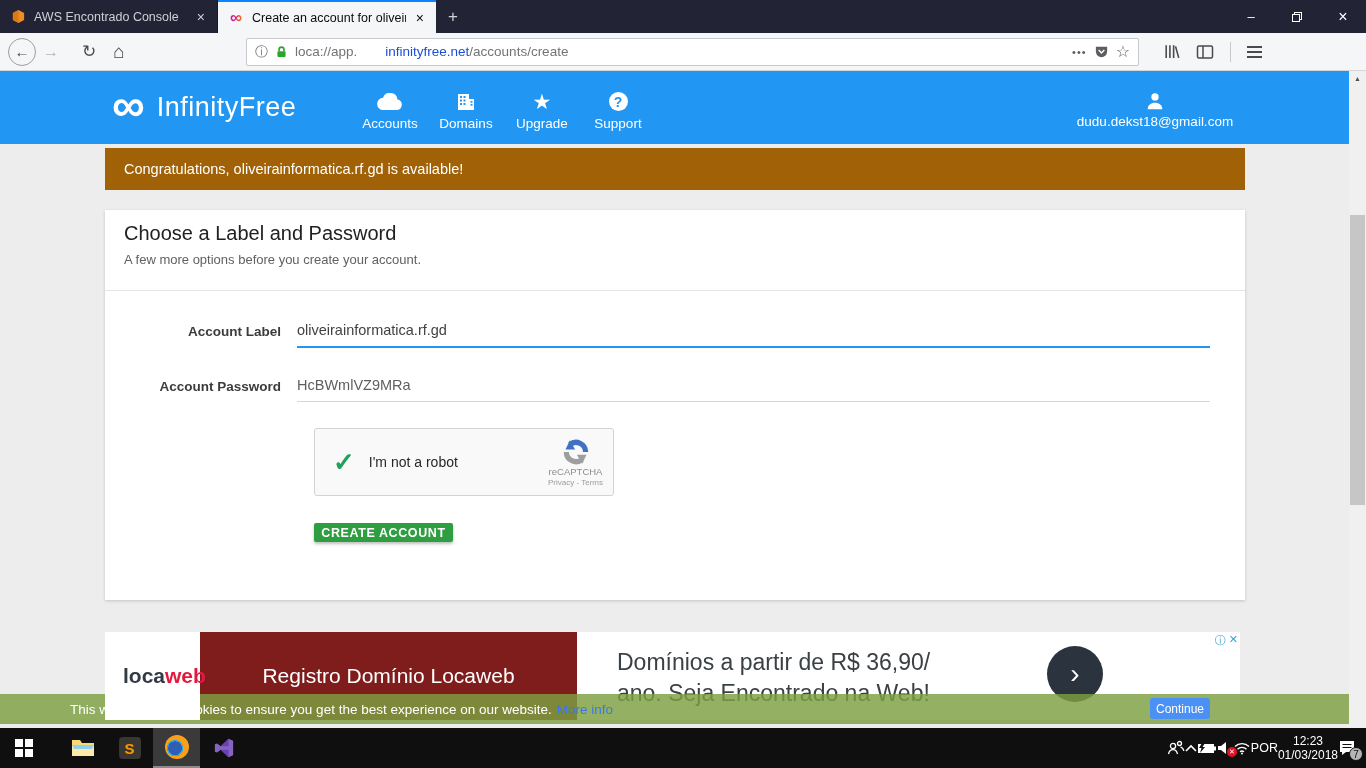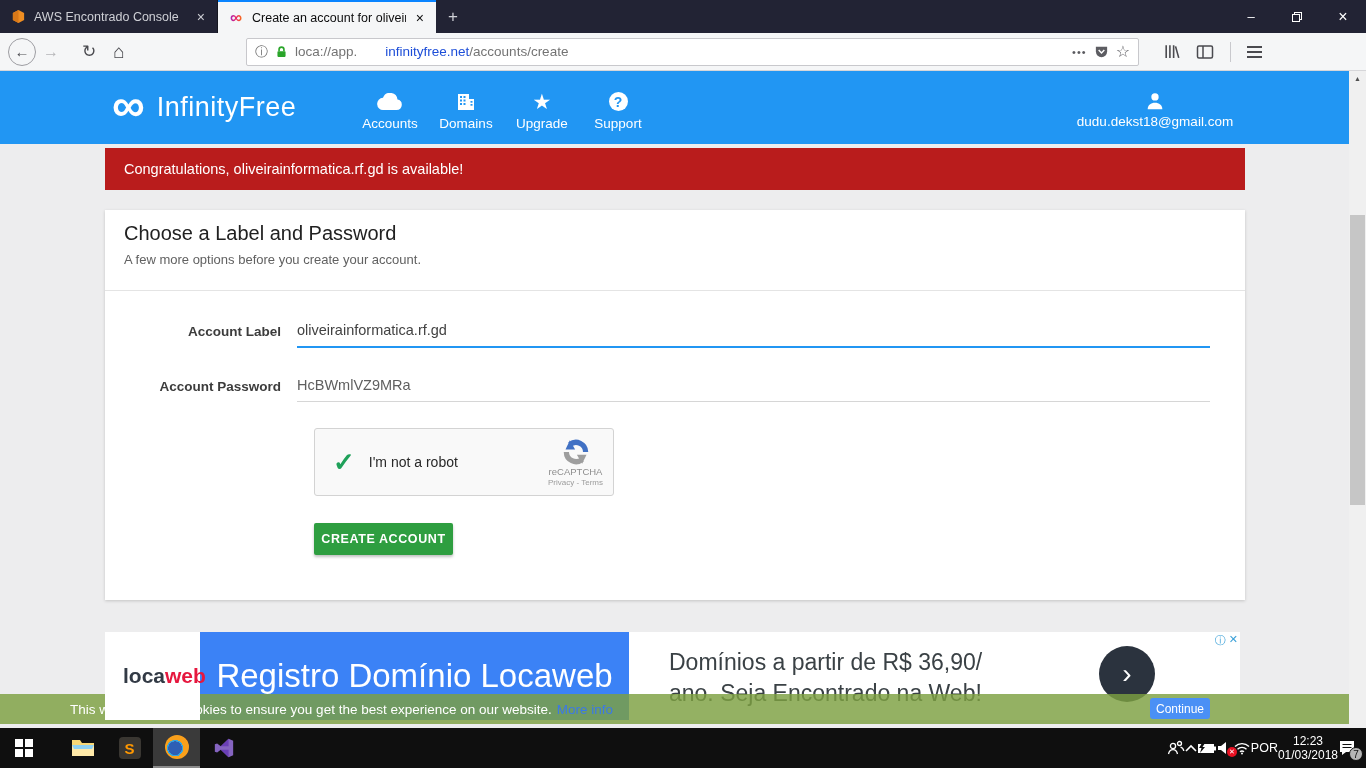--- a/index.html
+++ b/index.html
@@ -51,21 +51,21 @@
   .brand-name { font-size:27px; font-weight:400; letter-spacing:0.5px; }
   .site-nav { position:absolute; left:352px; top:0; height:73px; display:flex; }
   .site-nav-item { width:76px; display:flex; flex-direction:column; align-items:center; justify-content:center; gap:3px; padding-top:6px; }
   .site-nav-label { font-size:13.5px; }
   .nav-icon-box { height:22px; display:flex; align-items:center; justify-content:center; }
   .q-circle { width:19px; height:19px; background:#fff; color:#2196f3; border-radius:50%; font-size:14px; font-weight:bold; display:flex; align-items:center; justify-content:center; }
   .user-box { position:absolute; left:1065px; top:0; width:180px; height:73px; display:flex; flex-direction:column; align-items:center; justify-content:center; gap:2px; padding-top:4px; }
   .user-email { font-size:13.5px; }
 
   
-  .success { position:absolute; left:105px; top:77px; width:1140px; height:42px; background:#b91c1c; color:#fff; font-size:14.5px; line-height:42px; padding-left:19px; }
+  .success { position:absolute; left:105px; top:77px; width:1140px; height:42px; background:#a16207; color:#fff; font-size:14.5px; line-height:42px; padding-left:19px; }
 
   
   .card { position:absolute; left:105px; top:139px; width:1140px; height:390px; background:#fff; box-shadow:0 1px 3px rgba(0,0,0,0.18); }
   .card-title { font-size:20px; color:#212121; padding:12px 19px 0; font-weight:400; }
   .card-sub { font-size:13px; color:#616161; padding:7px 19px 0; }
   .card-div { position:absolute; top:80px; left:0; width:100%; height:1px; background:#e4e4e4; }
   .f-label { position:absolute; left:0; width:176px; text-align:right; font-size:13.5px; font-weight:bold; color:#3c3c3c; }
   .f-value { position:absolute; left:192px; font-size:14.5px; color:#424242; }
   .f-line { position:absolute; left:192px; width:913px; }
   .lbl1 { top:114px; } .val1 { top:112px; }
@@ -74,28 +74,28 @@
   .line2 { top:191px; height:1px; background:#d6d6d6; }
 
   
   .recaptcha { position:absolute; left:209px; top:218px; width:300px; height:68px; background:#f9f9f9; border:1px solid #d3d3d3; border-radius:3px; display:flex; align-items:center; }
   .rc-check { font-size:26px; font-weight:bold; color:#1fa15a; margin-left:18px; }
   .rc-label { font-size:14px; color:#282828; margin-left:14px; }
   .rc-brand { margin-left:auto; margin-right:10px; display:flex; flex-direction:column; align-items:center; }
   .rc-name { font-size:9.5px; color:#8d8d8d; margin-top:0; }
   .rc-links { font-size:8px; color:#9c9c9c; margin-top:1px; }
 
-  .create-btn { position:absolute; left:209px; top:313px; width:139px; height:32px; background:#2e9e40; border:none; border-radius:2px; color:#fff; font-size:12.5px; font-weight:bold; letter-spacing:0.6px; box-shadow:0 2px 3px rgba(0,0,0,0.25); font-family:"Liberation Sans", sans-serif; }
+  .create-btn { position:absolute; left:209px; top:313px; width:139px; height:19px; background:#2e9e40; border:none; border-radius:2px; color:#fff; font-size:12.5px; font-weight:bold; letter-spacing:0.6px; box-shadow:0 2px 3px rgba(0,0,0,0.25); font-family:"Liberation Sans", sans-serif; }
 
   
   .ad { position:absolute; left:105px; top:561px; width:1135px; height:88px; display:flex; }
   .ad-left { width:95px; background:#fff; display:flex; align-items:center; padding-left:18px; overflow:visible; z-index:2; }
   .ad-logo { font-size:21px; font-weight:bold; white-space:nowrap; }
   .ad-logo .loca { color:#323a45; } .ad-logo .web { color:#e6173e; }
-  .ad-mid { width:429px; background:#3b82f6; color:#fff; display:flex; align-items:center; justify-content:center; font-size:33px; white-space:nowrap; }
+  .ad-mid { width:377px; background:#7f1d1d; color:#fff; display:flex; align-items:center; justify-content:center; font-size:21px; white-space:nowrap; }
   .ad-right { flex:1; background:#fff; position:relative; }
   .ad-copy { position:absolute; left:40px; top:15px; font-size:23px; color:#3a4145; line-height:31px; }
   .ad-circle { position:absolute; left:470px; top:14px; width:56px; height:56px; border-radius:50%; background:#2b333e; color:#fff; display:flex; align-items:center; justify-content:center; font-size:28px; }
   .adchoices { position:absolute; top:1px; right:2px; font-size:11px; color:#3aa0d8; display:flex; gap:3px; }
 
   
   .cookiebar { position:absolute; left:0; top:623px; width:1366px; height:30px; background:rgba(125,160,65,0.82); display:flex; align-items:center; }
   .cookie-text { color:#fff; font-size:13.5px; margin-left:70px; }
   .cookie-link { color:#3b78e7; font-size:13.5px; margin-left:5px; }
   .continue-btn { position:absolute; right:156px; top:4px; width:60px; height:21px; background:#4a90f5; border:none; border-radius:3px; color:#fff; font-size:12px; font-family:"Liberation Sans", sans-serif; }

